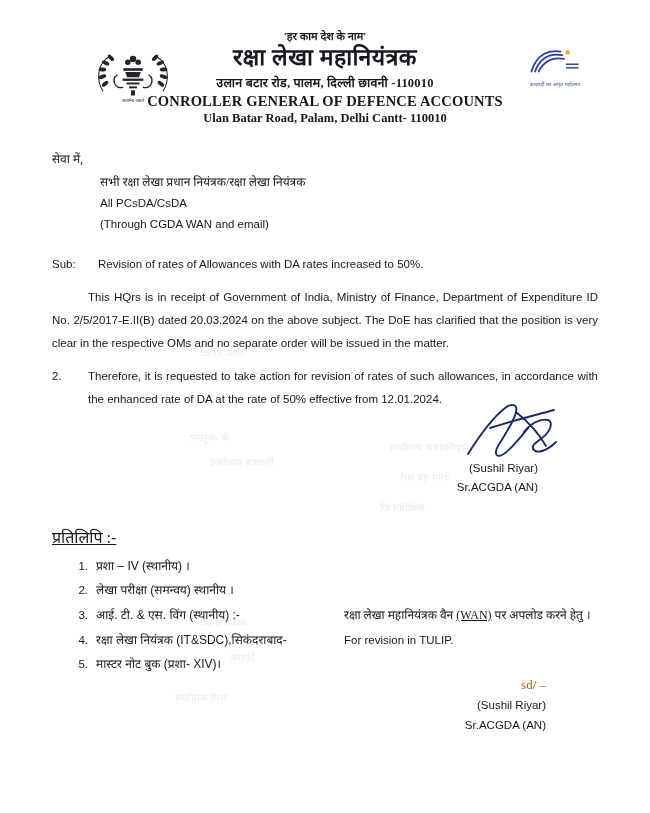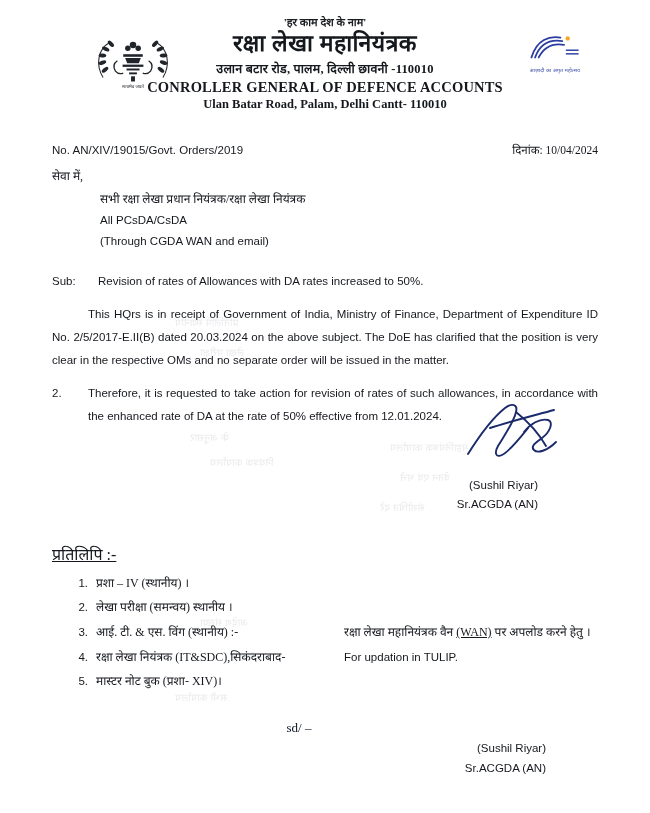--- a/index.html
+++ b/index.html
@@ -27,21 +27,21 @@
     font-family: "Liberation Serif", serif;
     font-size: 10px;
     letter-spacing: 0.3px;
     transform: scaleX(-1);
     pointer-events: none;
     white-space: nowrap;
   }
   .doc {
     position: relative;
     z-index: 2;
-    padding: 14px 52px 0 52px;
+    padding: 28px 52px 0 52px;
     color: #15181d;
   }
 
   
   .header {
     position: relative;
     text-align: center;
     min-height: 112px;
   }
   .motto {
@@ -182,32 +182,31 @@
     margin-top: 6px;
     margin-left: 14px;
     font-size: 11.5px;
   }
   .copy-row {
     display: flex;
     align-items: baseline;
     line-height: 2.05;
   }
   .copy-row .idx { width: 22px; flex: none; text-align: right; padding-right: 8px; }
-  .copy-row .txt { width: 248px; flex: none; font-family: Liberation Serif, serif; font-size: 12px; }
+  .copy-row .txt { width: 248px; flex: none; font-family: Liberation Sans, sans-serif; font-size: 12px; }
   .copy-row .note { font-family: "Liberation Serif", serif; font-size: 12px; text-align: right; }
   .copy-row .note.en { font-family: "Liberation Sans", sans-serif; font-size: 11.5px; }
   .u { text-decoration: underline; }
 
   .sd {
-    margin-top: 26px;
-    text-align: center;
+    text-align: right;
     padding-right: 52px;
     font-family: "Liberation Serif", serif;
     font-size: 13px;
-    color: #0f172a;
+    color: #a16207;
   }
   .closing {
     text-align: right;
     padding-right: 52px;
     font-size: 11.5px;
     line-height: 1.8;
     margin-top: 2px;
   }
 </style>
 </head>
@@ -283,27 +282,20 @@
       </div>
 
       <div class="motto">'हर काम देश के नाम'</div>
       <div class="hindi-title">रक्षा लेखा महानियंत्रक</div>
       <div class="hindi-addr">उलान बटार रोड, पालम, दिल्ली छावनी -110010</div>
       <div class="eng-title">CONROLLER GENERAL OF DEFENCE ACCOUNTS</div>
       <div class="eng-addr">Ulan Batar Road, Palam, Delhi Cantt- 110010</div>
     </div>
 
     
-    <div class="refline">
-      <div>No. AN/XIV/19015/Govt. Orders/2019</div>
-      <div class="date">
-        <span>दिनांक:</span>
-        <span>10/04/2024</span>
-      </div>
-    </div>
 
     <div class="seva">सेवा में,</div>
 
     <div class="addr-block">
       <div class="hi">सभी रक्षा लेखा प्रधान नियंत्रक/रक्षा लेखा नियंत्रक</div>
       <div>All PCsDA/CsDA</div>
       <div>(Through CGDA WAN and email)</div>
     </div>
 
     <div class="subject">
@@ -337,21 +329,21 @@
         <div class="note"></div>
       </div>
       <div class="copy-row">
         <div class="idx">3.</div>
         <div class="txt">आई. टी. &amp; एस. विंग (स्थानीय) :-</div>
         <div class="note"><span>रक्षा लेखा महानियंत्रक वैन </span><span class="u">(WAN)</span><span> पर अपलोड करने हेतु ।</span></div>
       </div>
       <div class="copy-row">
         <div class="idx">4.</div>
         <div class="txt">रक्षा लेखा नियंत्रक (IT&amp;SDC),सिकंदराबाद-</div>
-        <div class="note en">For updation in TULIP.</div>
+        <div class="note en">For revision in TULIP.</div>
       </div>
       <div class="copy-row">
         <div class="idx">5.</div>
         <div class="txt">मास्टर नोट बुक (प्रशा- XIV)।</div>
         <div class="note"></div>
       </div>
     </div>
 
     <div class="sd">sd/ –</div>
     <div class="closing">

